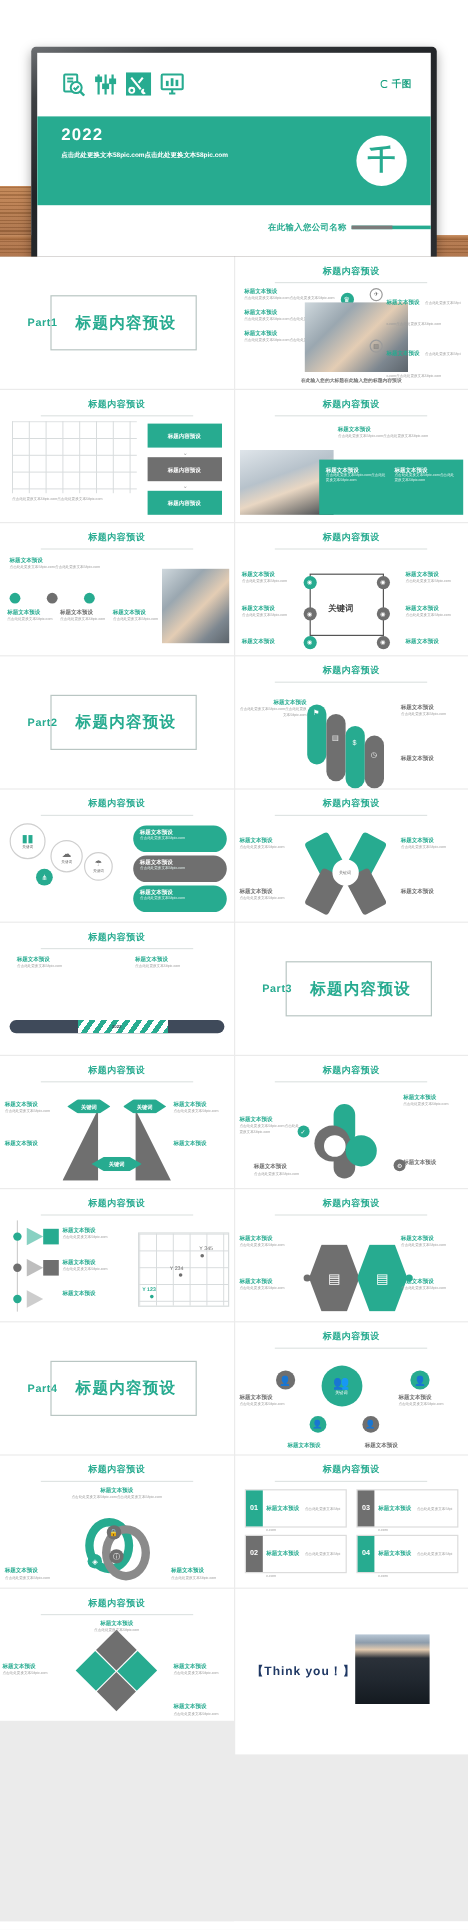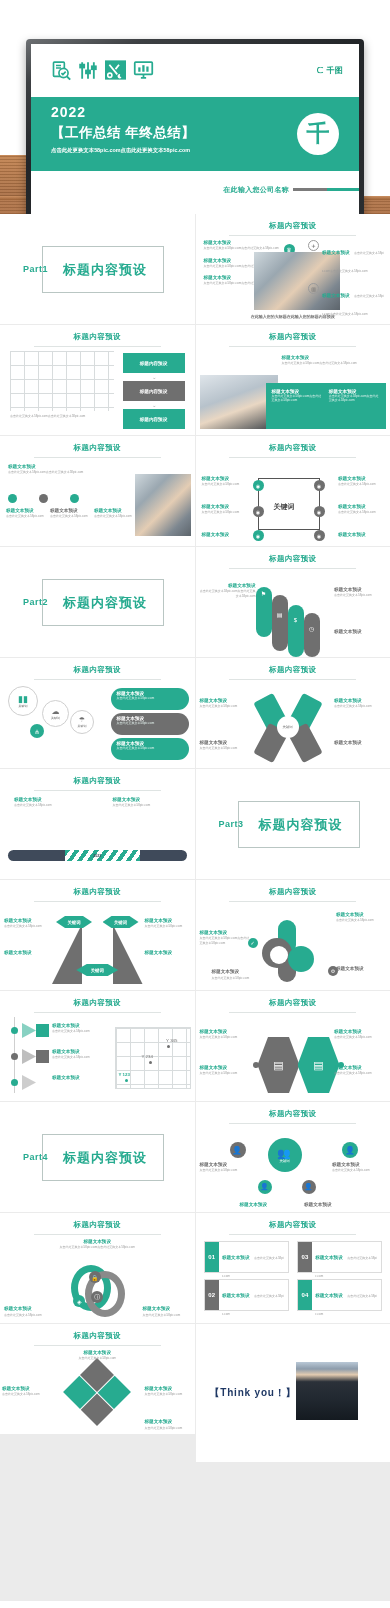--- a/index.html
+++ b/index.html
@@ -196,21 +196,20 @@
           </span>
         </div>
         <div class="s1-logo">
           <span class="s1-logo-ring"></span>
           <span class="s1-logo-txt">千图</span>
         </div>
       </div>
 
       <div class="s1-band">
         <div class="s1-year">2022</div>
-        <div class="s1-title">【工作总结  年终总结】</div>
         <div class="s1-sub">点击此处更换文本58pic.com点击此处更换文本58pic.com</div>
         <div class="s1-seal">千</div>
       </div>
 
       <div class="s1-bottom">
         <div class="s1-company">在此输入您公司名称</div>
         <div class="s1-bar">
           <div class="s1-bar-dark"></div>
         </div>
       </div>

